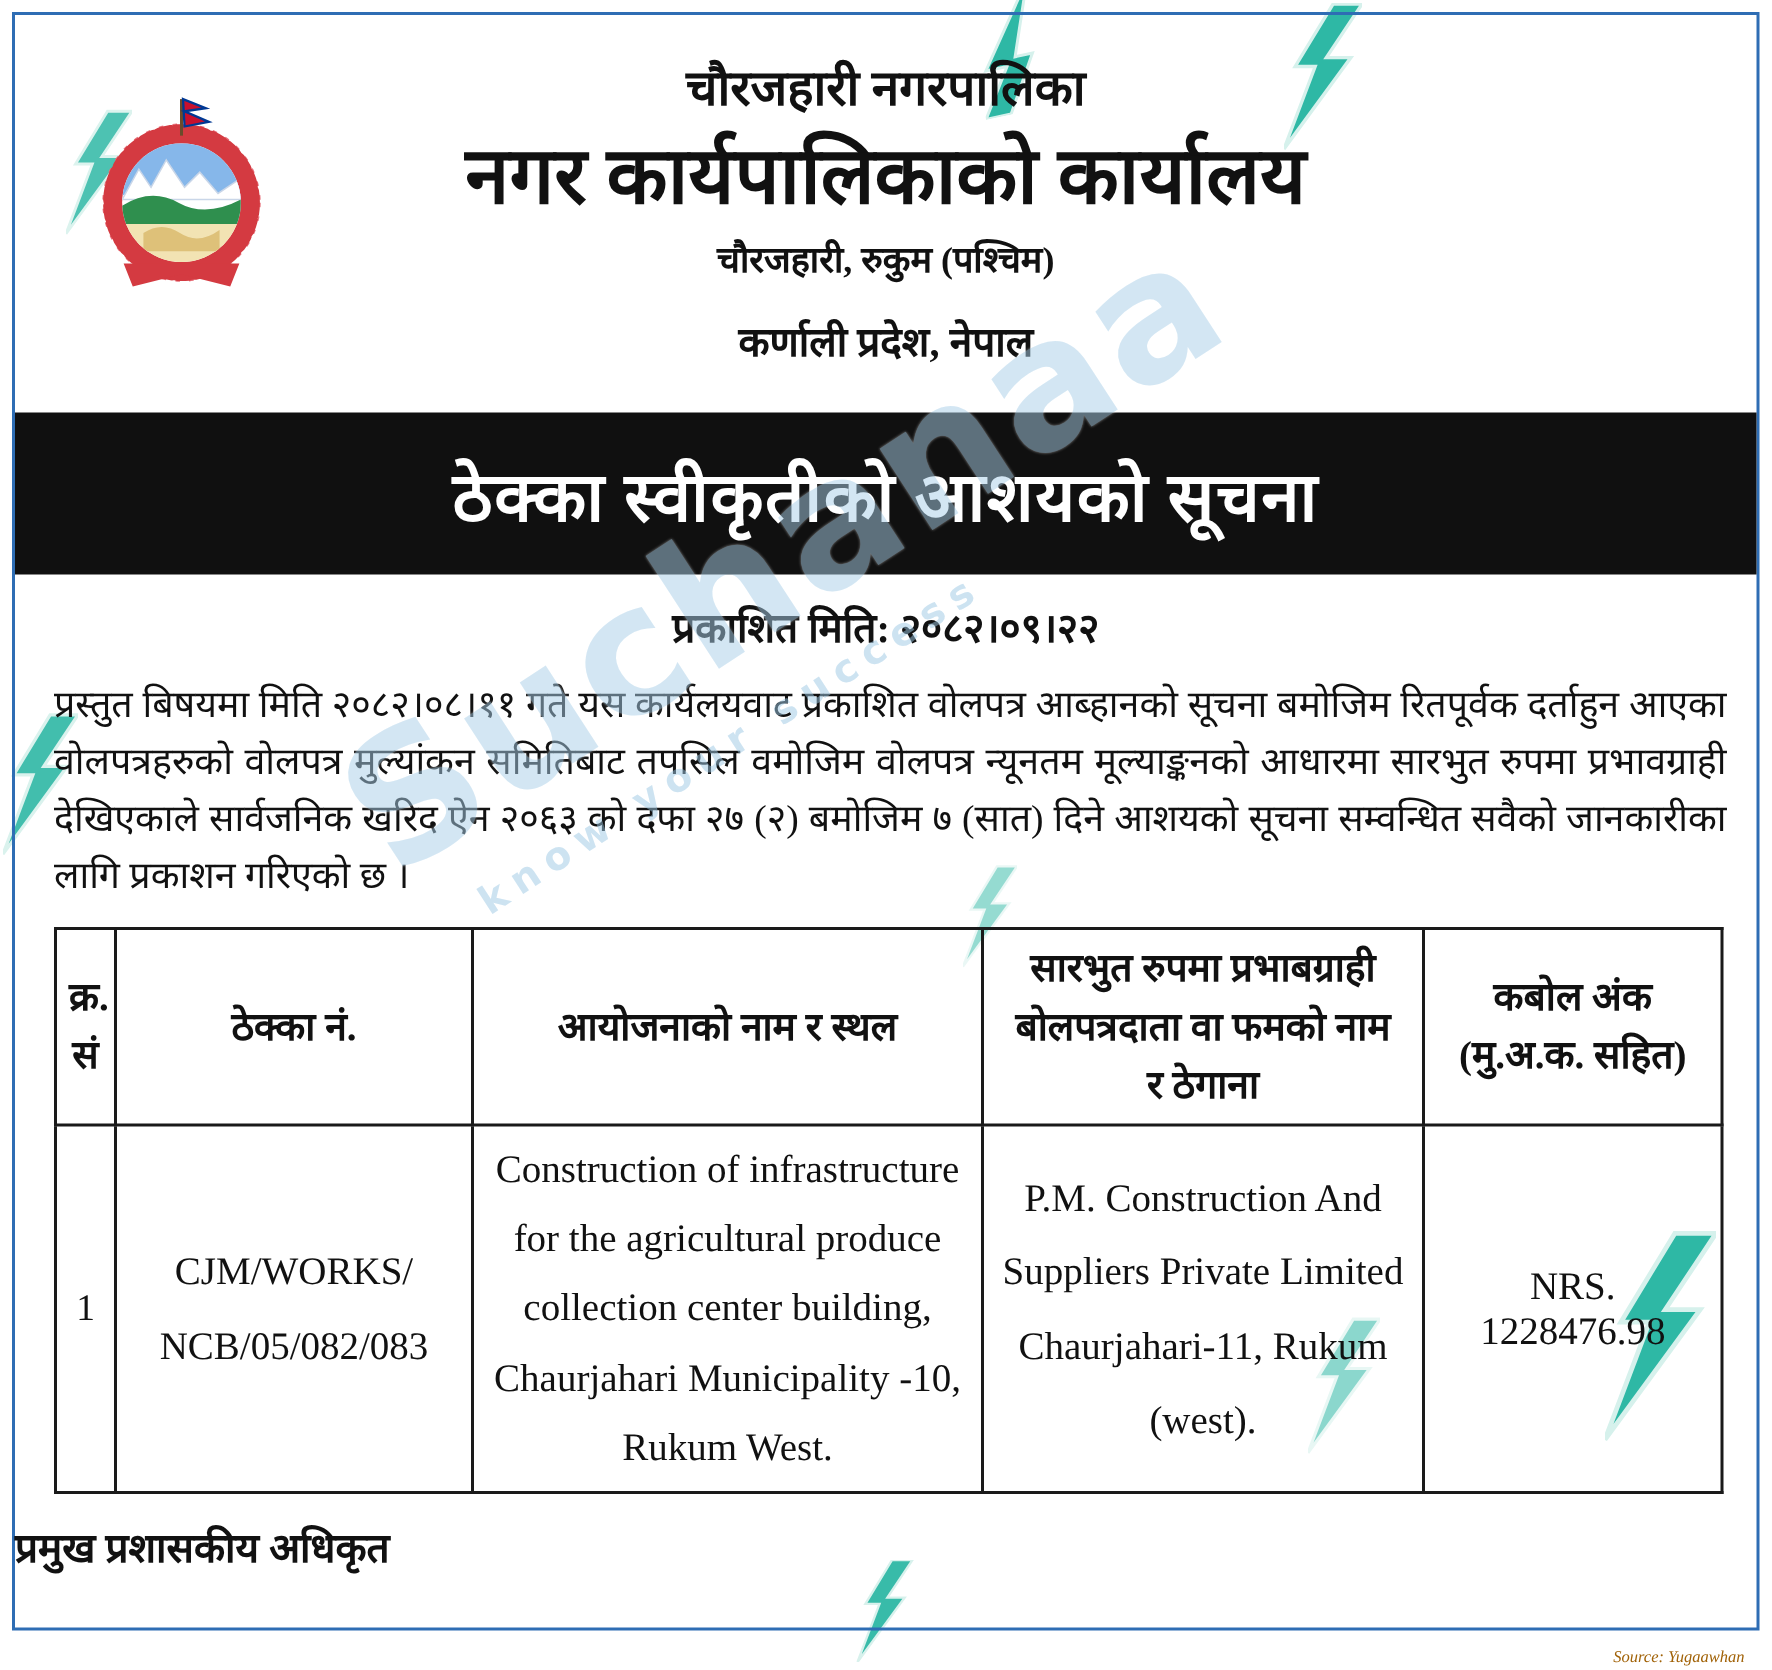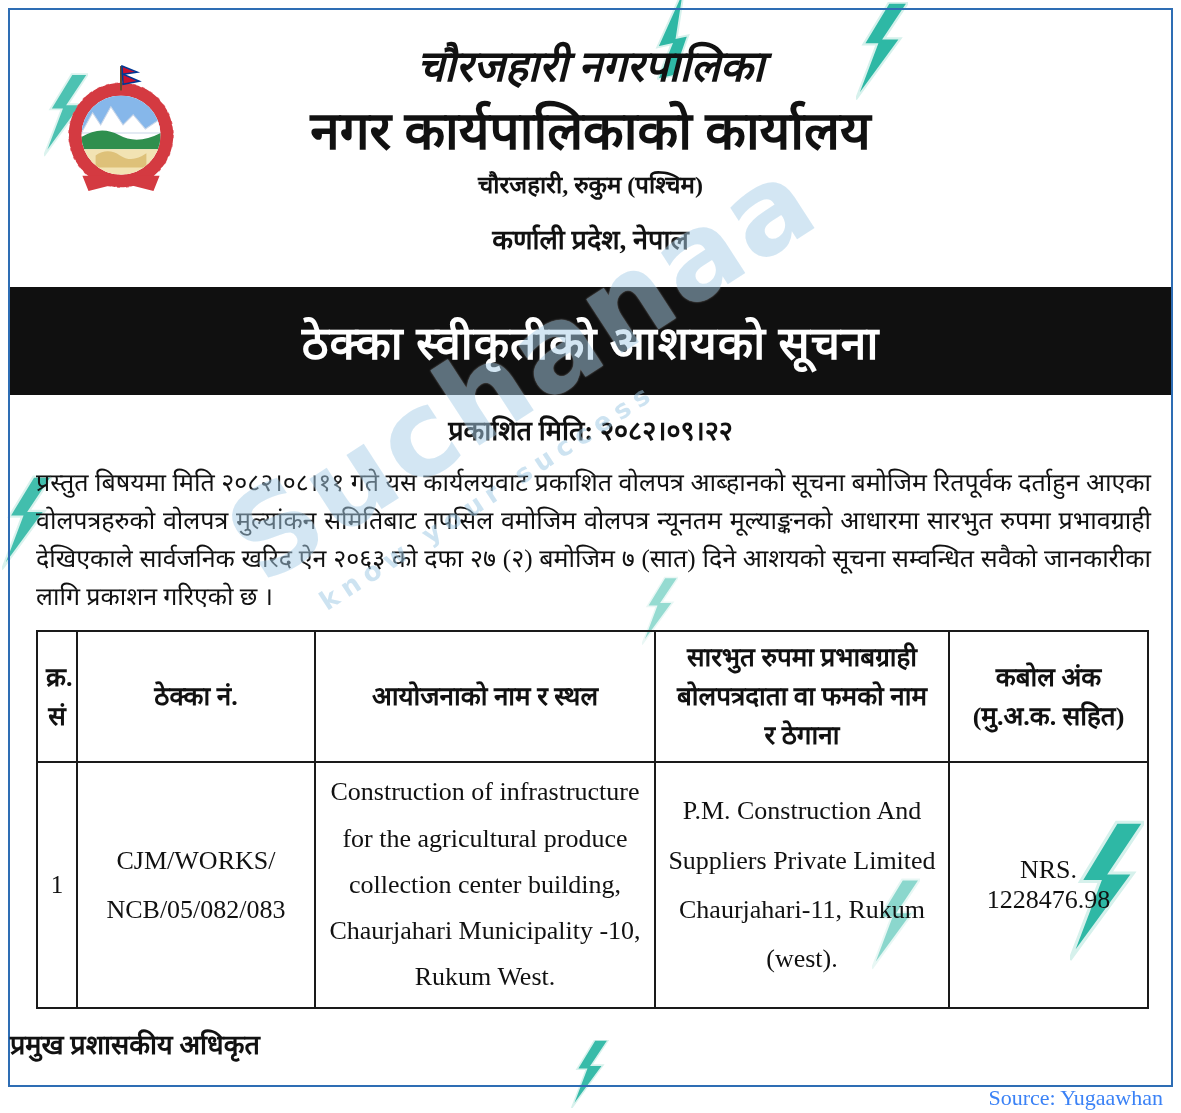--- a/index.html
+++ b/index.html
@@ -41,21 +41,21 @@
     color:#a9cfe8;letter-spacing:3px;text-shadow:0 0 2px #ffffff;
   }
   .wm-tag{
     font-family:"DejaVu Sans", sans-serif;font-weight:bold;font-size:26px;
     color:#9cc8e4;letter-spacing:7px;margin-top:4px;margin-left:40px;
   }
 
   
   .hdr{position:relative;text-align:center;padding-top:30px;}
   .emblem{position:absolute;left:50px;top:52px;width:122px;height:134px;}
-  .title1{font-size:43px;font-weight:bold;line-height:1.25;margin:0;font-style:italic;}
+  .title1{font-size:33px;font-weight:bold;line-height:1.25;margin:0;}
   .title2{font-size:53px;font-weight:bold;line-height:1.2;margin:6px 0 0 0;}
   .addr1{font-size:24px;font-weight:bold;margin-top:4px;}
   .addr2{font-size:27px;font-weight:bold;margin-top:20px;}
 
   .banner{
     margin-top:30px;height:108px;background:#101010;
     display:flex;align-items:center;justify-content:center;
   }
   .banner span{color:#ffffff;font-size:46px;font-weight:bold;letter-spacing:1px;}
 
@@ -93,21 +93,21 @@
   td.c-bidder{font-size:26px;line-height:1.9;}
   td.c-amount{font-size:26px;}
 
   .signature{
     text-align:left;font-size:27px;font-weight:bold;
     margin:16px 34px 0 0;
   }
 
   .source{
     position:absolute;right:18px;bottom:2px;z-index:2;
-    font-size:22px;color:#3b82f6;
+    font-style:italic;font-size:11px;color:#a16207;
     font-family:"Liberation Serif", serif;
   }
 </style>
 </head>
 <body>
 
 <div class="sheet">
 
   <svg id="bolt-1" class="bolt" viewBox="0 0 70 130">
       <polygon points="44,0 10,56 28,56 0,130 60,48 38,48 70,0" fill="#2eb8a5" stroke="#d6f1ec" stroke-width="3"></polygon>

